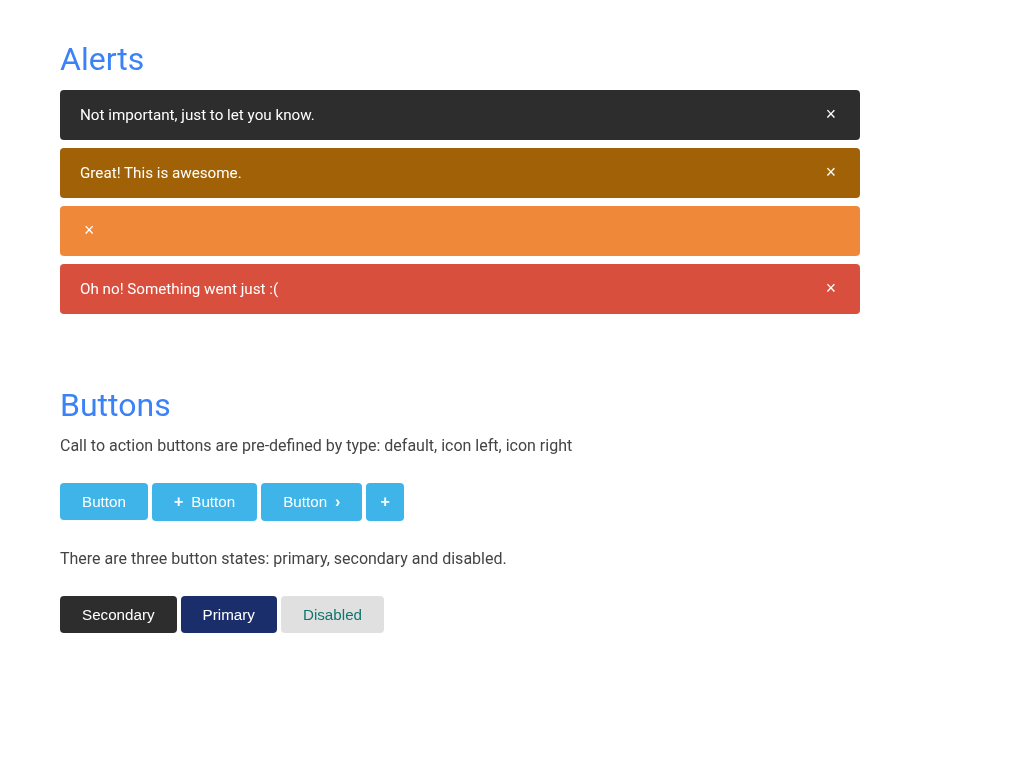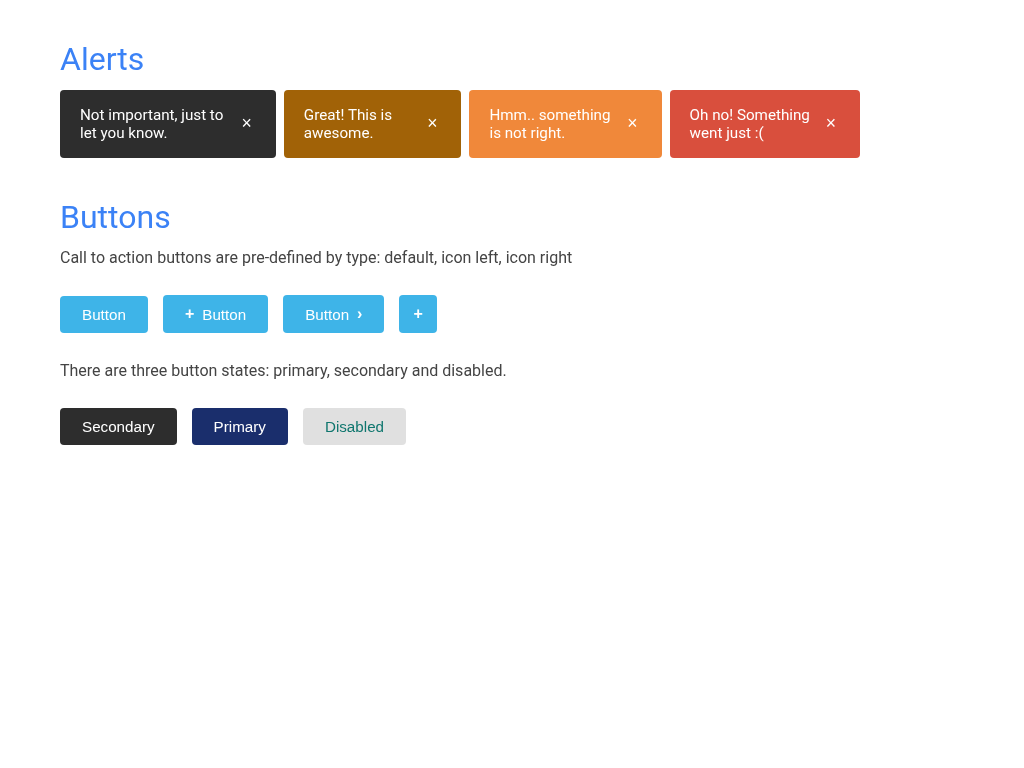--- a/index.html
+++ b/index.html
@@ -23,22 +23,23 @@
     }
 
     .section-desc {
       font-size: 1rem;
       color: #444;
       margin-bottom: 28px;
     }
 
     .alerts-container {
       display: flex;
+      flex-direction: column;
       gap: 8px;
-      margin-bottom: 40px;
+      margin-bottom: 72px;
       max-width: 800px;
     }
 
     .alert {
       display: flex;
       align-items: center;
       justify-content: space-between;
       padding: 16px 20px;
       border-radius: 4px;
       color: #fff;
@@ -71,22 +72,22 @@
       padding: 0 4px;
       line-height: 1;
     }
 
     .buttons-section {
       margin-bottom: 40px;
     }
 
     .buttons-row {
       display: flex;
-      gap: 15px;
-      align-items: flex-end;
+      gap: 4px;
+      align-items: center;
       margin-bottom: 28px;
       flex-wrap: wrap;
     }
 
     .btn {
       display: inline-flex;
       align-items: center;
       justify-content: center;
       gap: 8px;
       padding: 10px 22px;
@@ -140,21 +141,20 @@
       <span>Not important, just to let you know.</span>
       <button class="alert-close">×</button>
     </div>
 
     <div class="alert alert-success">
       <span>Great! This is awesome.</span>
       <button class="alert-close">×</button>
     </div>
 
     <div class="alert alert-warning">
-      <span>Hmm.. something is not right.</span>
       <button class="alert-close">×</button>
     </div>
 
     <div class="alert alert-danger">
       <span>Oh no! Something went just :(</span>
       <button class="alert-close">×</button>
     </div>
 
   </div>
 </section>

